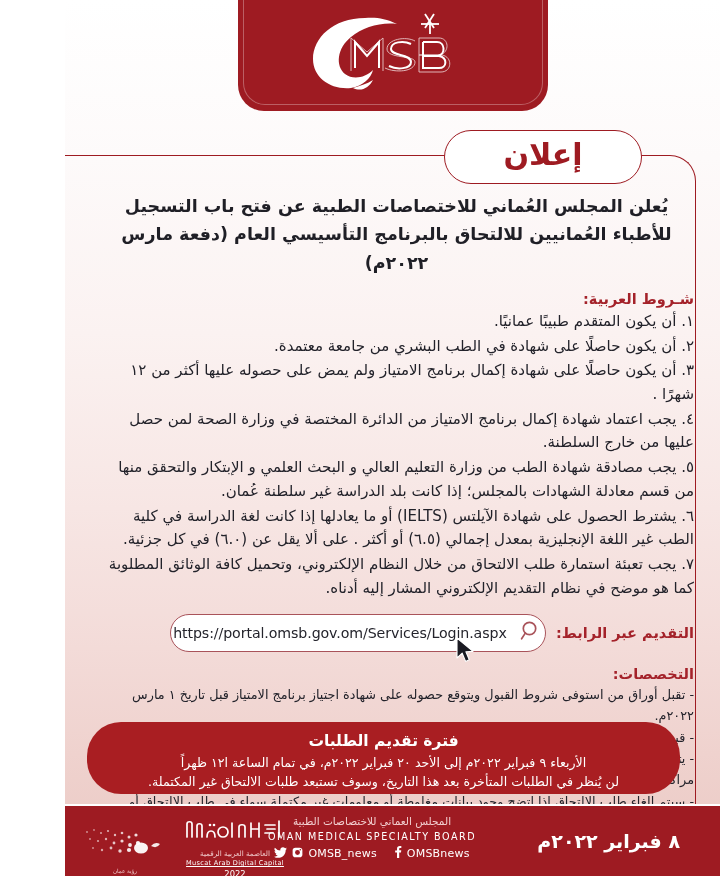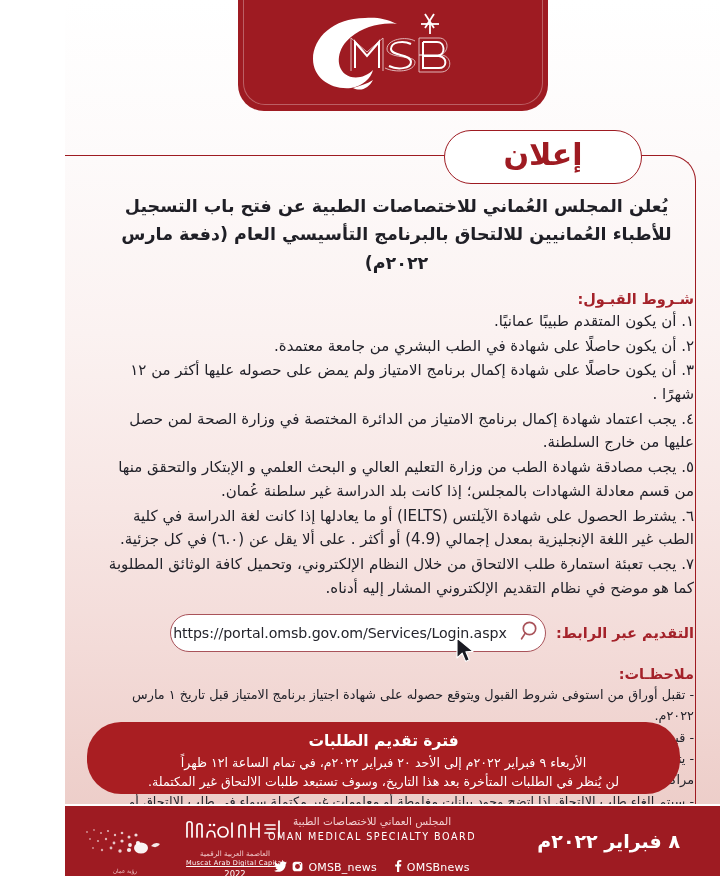--- a/index.html
+++ b/index.html
@@ -272,21 +272,21 @@
     letter-spacing: 1.5px;
     line-height: 1.5;
     direction: ltr;
   }
   .social-row {
     direction: ltr;
     display: flex;
     align-items: center;
     justify-content: center;
     gap: 5px;
-    margin-top: 16px;
+    margin-top: 2px;
     color: #ffffff;
     font-size: 11px;
   }
   .social-row .handle { letter-spacing: 0.2px; }
   .social-gap { width: 7px; }
 
   .footer-left-logos {
     position: absolute;
     left: 12px;
     top: 6px;
@@ -367,29 +367,29 @@
   <div class="frame-mask"></div>
 
   <div class="badge-announcement">
     <span>إعلان</span>
   </div>
 
   <div class="content">
 
     <div class="main-title">يُعلن المجلس العُماني للاختصاصات الطبية عن فتح باب التسجيل للأطباء العُمانيين للالتحاق  بالبرنامج التأسيسي العام (دفعة مارس ٢٠٢٢م)</div>
 
-    <div class="section-head">شـروط القبـول:</div>
+    <div class="section-head">شـروط العربية:</div>
 
     <ol class="conditions">
       <li class="cond-item">١. أن يكون المتقدم طبيبًا عمانيًا.</li>
       <li class="cond-item">٢. أن يكون حاصلًا على شهادة في الطب البشري من جامعة معتمدة.</li>
       <li class="cond-item">٣. أن يكون حاصلًا على شهادة إكمال برنامج الامتياز ولم يمض على حصوله عليها أكثر من ١٢ شهرًا .</li>
       <li class="cond-item">٤. يجب اعتماد شهادة إكمال برنامج الامتياز من الدائرة المختصة في وزارة الصحة لمن حصل عليها من خارج السلطنة.</li>
       <li class="cond-item">٥. يجب مصادقة شهادة الطب من وزارة التعليم العالي و البحث العلمي و الإبتكار والتحقق منها من قسم معادلة الشهادات بالمجلس؛ إذا كانت بلد الدراسة غير سلطنة عُمان.</li>
-      <li class="cond-item">٦. يشترط الحصول على شهادة الآيلتس (IELTS) أو ما يعادلها إذا كانت لغة الدراسة في كلية الطب غير اللغة الإنجليزية بمعدل إجمالي (4.9) أو أكثر . على ألا يقل عن (٦.٠) في كل جزئية.</li>
+      <li class="cond-item">٦. يشترط الحصول على شهادة الآيلتس (IELTS) أو ما يعادلها إذا كانت لغة الدراسة في كلية الطب غير اللغة الإنجليزية بمعدل إجمالي (٦.٥) أو أكثر . على ألا يقل عن (٦.٠) في كل جزئية.</li>
       <li class="cond-item">٧. يجب تعبئة استمارة طلب الالتحاق من خلال النظام الإلكتروني، وتحميل كافة الوثائق المطلوبة كما هو موضح في نظام التقديم الإلكتروني المشار إليه أدناه.</li>
     </ol>
 
     <div class="url-row">
       <div class="url-label">التقديم عبر الرابط:</div>
       <div class="url-pill">
         <span class="url-text">https://portal.omsb.gov.om/Services/Login.aspx</span>
         <span class="magnifier">
           <svg width="24" height="24" viewBox="0 0 24 24">
             <circle cx="10.5" cy="9.5" r="6.2" fill="none" stroke="#a9535a" stroke-width="1.7"></circle>
@@ -397,21 +397,21 @@
           </svg>
         </span>
         <span class="cursor-arrow">
           <svg width="22" height="28" viewBox="0 0 22 28">
             <path d="M2 1 L2 21 L7.2 16.2 L10.6 24.4 L14.3 22.8 L10.9 14.8 L18 14.4 Z" fill="#1a1a22" stroke="#ffffff" stroke-width="1.1" stroke-linejoin="round"></path>
           </svg>
         </span>
       </div>
     </div>
 
-    <div class="section-head">ملاحظـات:</div>
+    <div class="section-head">التخصصات:</div>
 
     <ul class="notes">
       <li class="note-item">- تقبل أوراق من استوفى شروط القبول ويتوقع حصوله على شهادة اجتياز برنامج الامتياز قبل تاريخ ١ مارس ٢٠٢٢م.</li>
       <li class="note-item">- قبول الأطباء في التخصصات المتقدم لها يعتمد على توفر أماكن التدريب في المناطق التي ينتمون إليها.</li>
       <li class="note-item">- يتم توزيع الأطباء المقبولين في البرنامج التأسيسي العام على مراكز التدريب وفقا لاحتياجات التخصصات في مراكز التدريب.</li>
       <li class="note-item">- سيتم إلغاء طلب الالتحاق إذا اتضح وجود بيانات مغلوطة أو معلومات غير مكتملة سواء في طلب الالتحاق أو الوثائق المطلوبة الأخرى</li>
     </ul>
   </div>
 
   <div class="period-banner">

